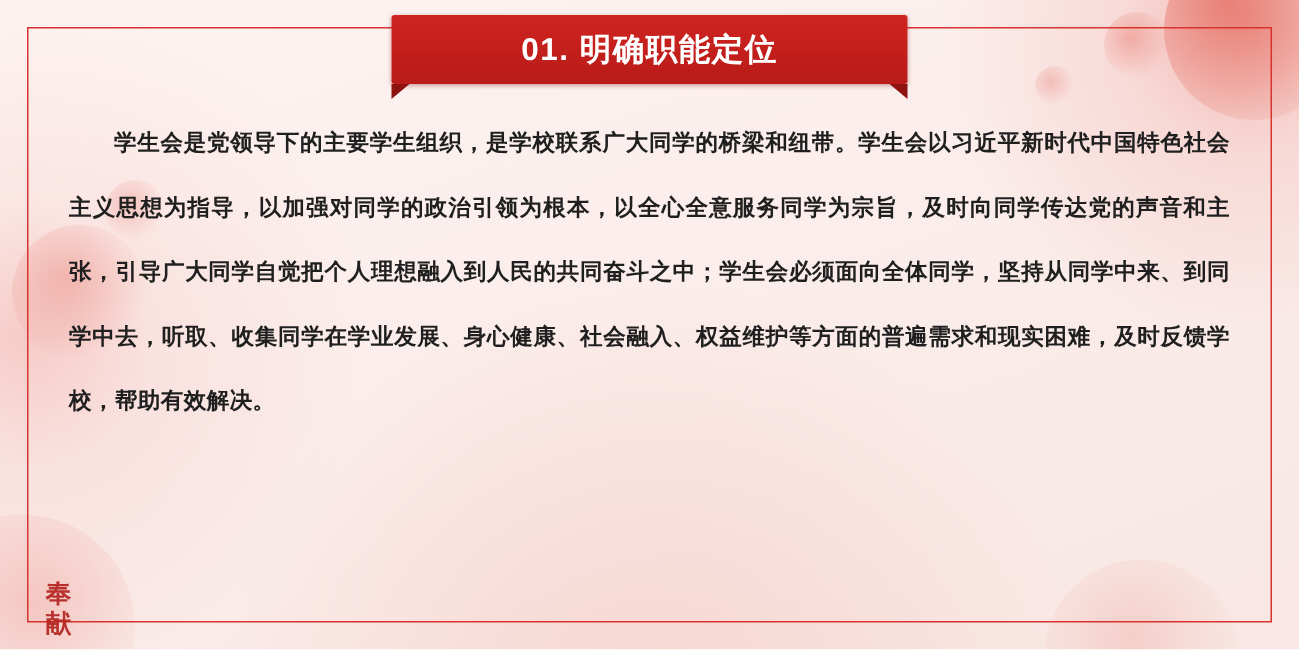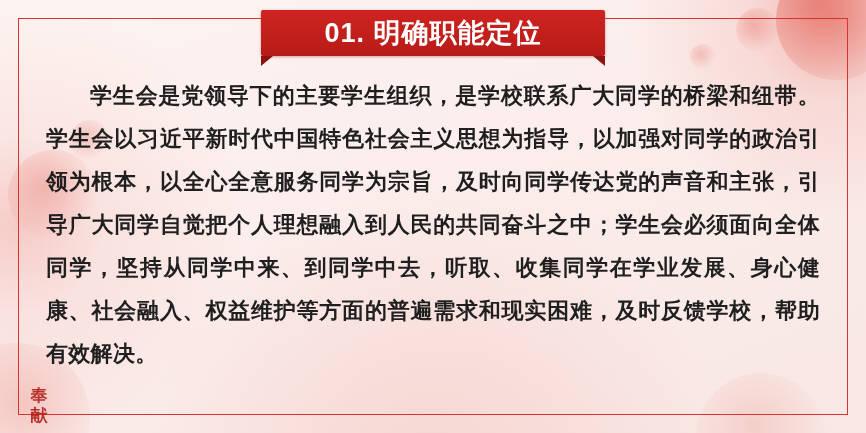--- a/index.html
+++ b/index.html
@@ -61,21 +61,21 @@
     background: #c9211e;
     background: linear-gradient(180deg, #cf2420 0%, #b81b18 100%);
     display: flex;
     align-items: center;
     justify-content: center;
     border-radius: 2px;
     box-shadow: 0 1px 3px rgba(120,20,16,0.35);
   }
   .title-banner .title-text {
     color: #ffffff;
-    font-size: 27px;
+    font-size: 21px;
     font-weight: bold;
     letter-spacing: 1px;
     white-space: nowrap;
   }
   
   .ribbon-tail {
     position: absolute;
     top: 46px;
     width: 0;
     height: 0;
@@ -84,21 +84,21 @@
   .ribbon-left  { left: 0;  border-width: 0 0 10px 12px; border-color: transparent transparent transparent #8e1310; }
   .ribbon-right { right: 0; border-width: 0 12px 10px 0; border-color: transparent #8e1310 transparent transparent; }
 
   
   .body-text {
     position: absolute;
     left: 46px;
     right: 46px;
     top: 74px;
     color: #1f1f1f;
-    font-size: 22px;
+    font-size: 15px;
     font-weight: bold;
     line-height: 43px;
     text-indent: 2em;
     text-align: justify;
     text-justify: inter-ideograph;
     letter-spacing: 0.3px;
   }
 
   
   .seal {

